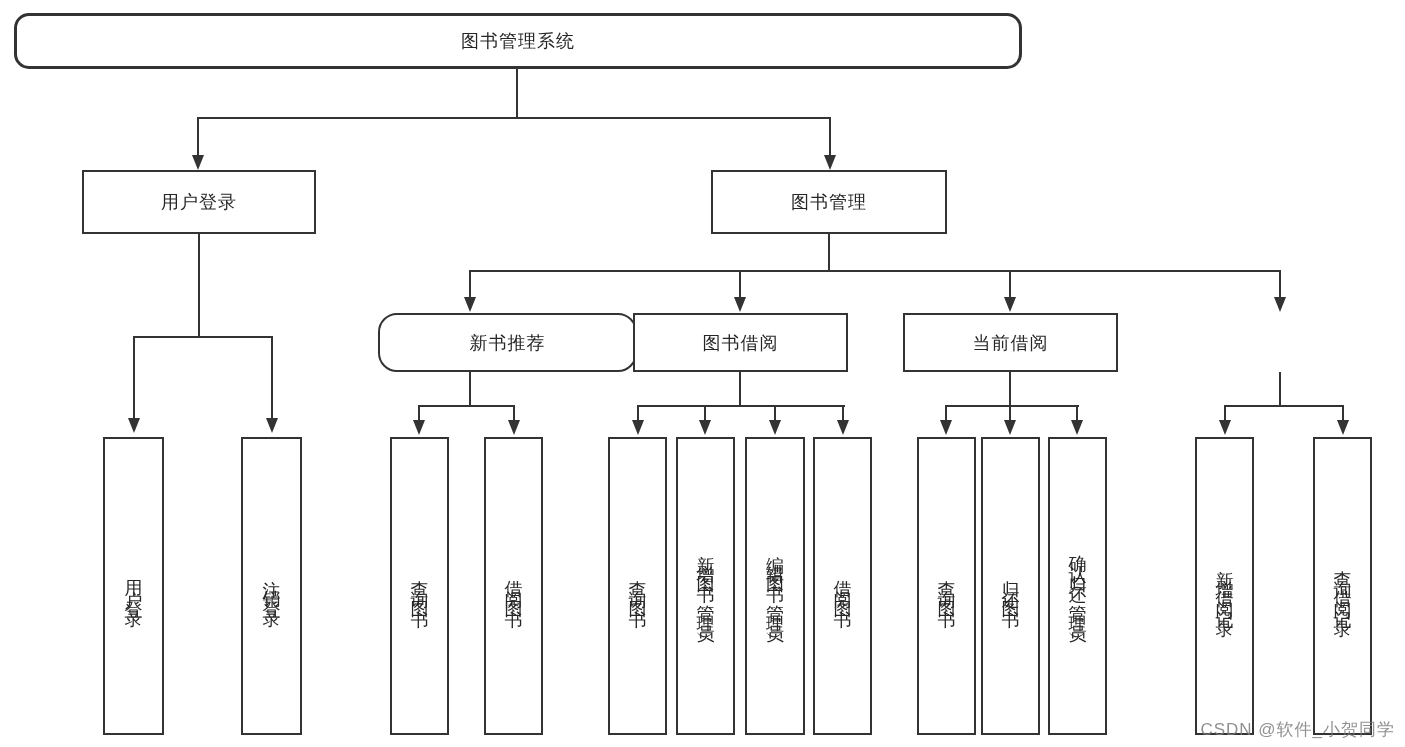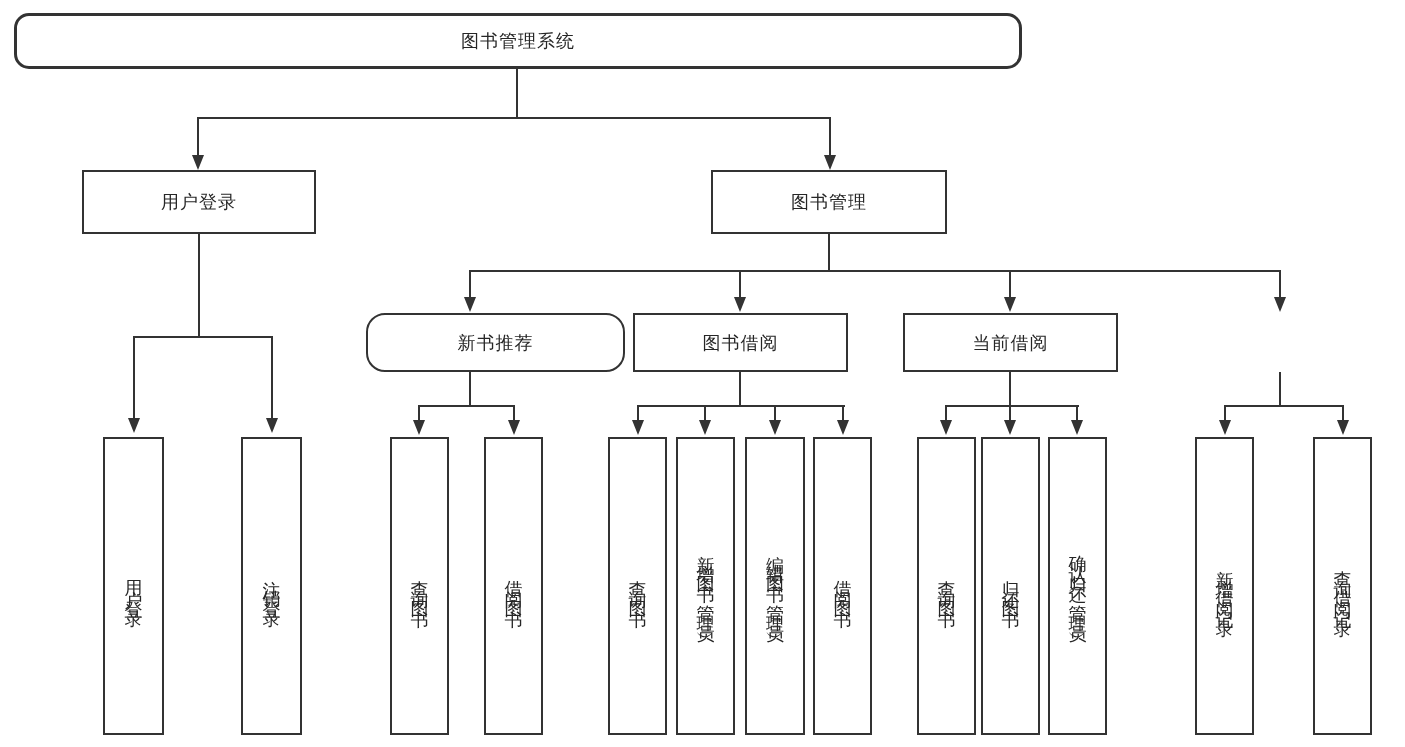--- a/index.html
+++ b/index.html
@@ -65,21 +65,21 @@
   <div class="hline" style="left:469px;top:270px;width:812px;"></div>
   <div class="vline" style="left:469px;top:270px;height:30px;"></div>
   <div class="arrow" style="left:464px;top:297px;"></div>
   <div class="vline" style="left:739px;top:270px;height:30px;"></div>
   <div class="arrow" style="left:734px;top:297px;"></div>
   <div class="vline" style="left:1009px;top:270px;height:30px;"></div>
   <div class="arrow" style="left:1004px;top:297px;"></div>
   <div class="vline" style="left:1279px;top:270px;height:30px;"></div>
   <div class="arrow" style="left:1274px;top:297px;"></div>
 
-  <div class="node" style="left:366px;top:313px;width:259px;height:59px;border-radius:19px;">
+  <div class="node" style="left:378px;top:313px;width:259px;height:59px;border-radius:19px;">
     <span>新书推荐</span>
   </div>
   <div class="node" style="left:903px;top:313px;width:215px;height:59px;">
     <span>当前借阅</span>
   </div>
   <div class="node" style="left:633px;top:313px;width:215px;height:59px;">
     <span>图书借阅</span>
   </div>
 
   <div class="vline" style="left:469px;top:372px;height:35px;"></div>
@@ -153,14 +153,15 @@
     <span class="vtext">确认归还（管理员）</span>
   </div>
 
   <div class="node leaf" style="left:1195px;top:437px;width:59px;height:298px;">
     <span class="vtext">新增借阅记录</span>
   </div>
   <div class="node leaf" style="left:1313px;top:437px;width:59px;height:298px;">
     <span class="vtext">查询借阅记录</span>
   </div>
 
+  <div class="watermark">CSDN @软件_小贺同学</div>
 
 </div>
 
 </body></html>

